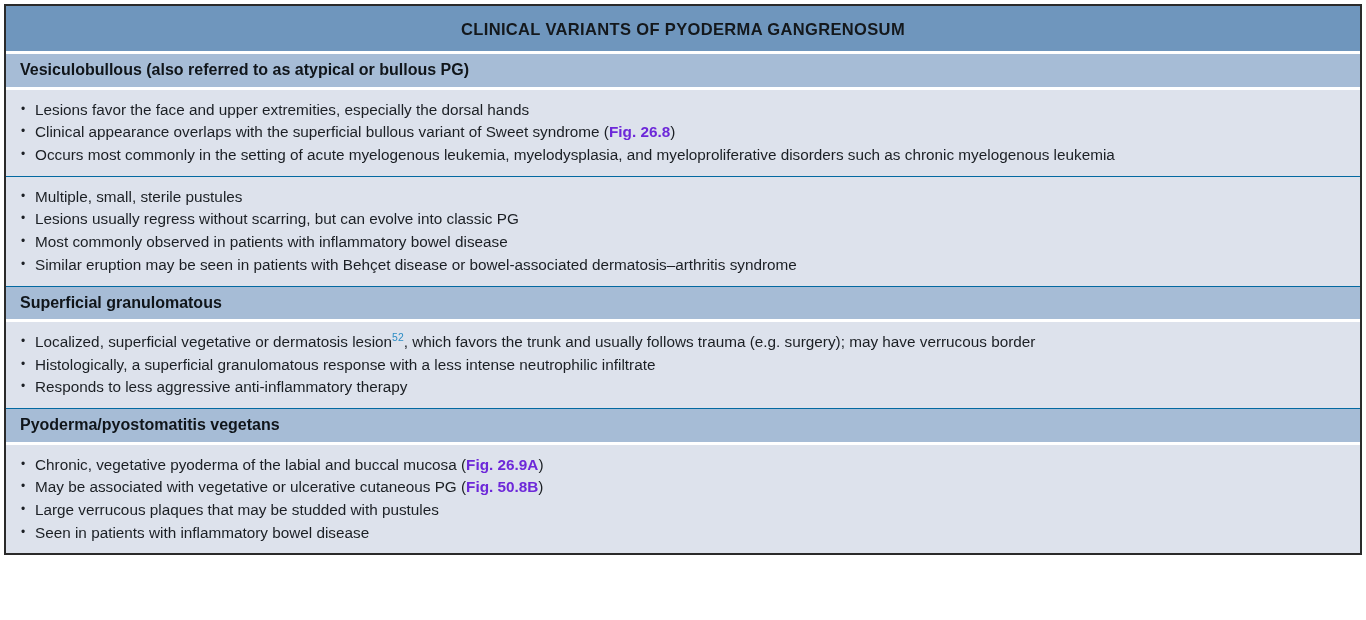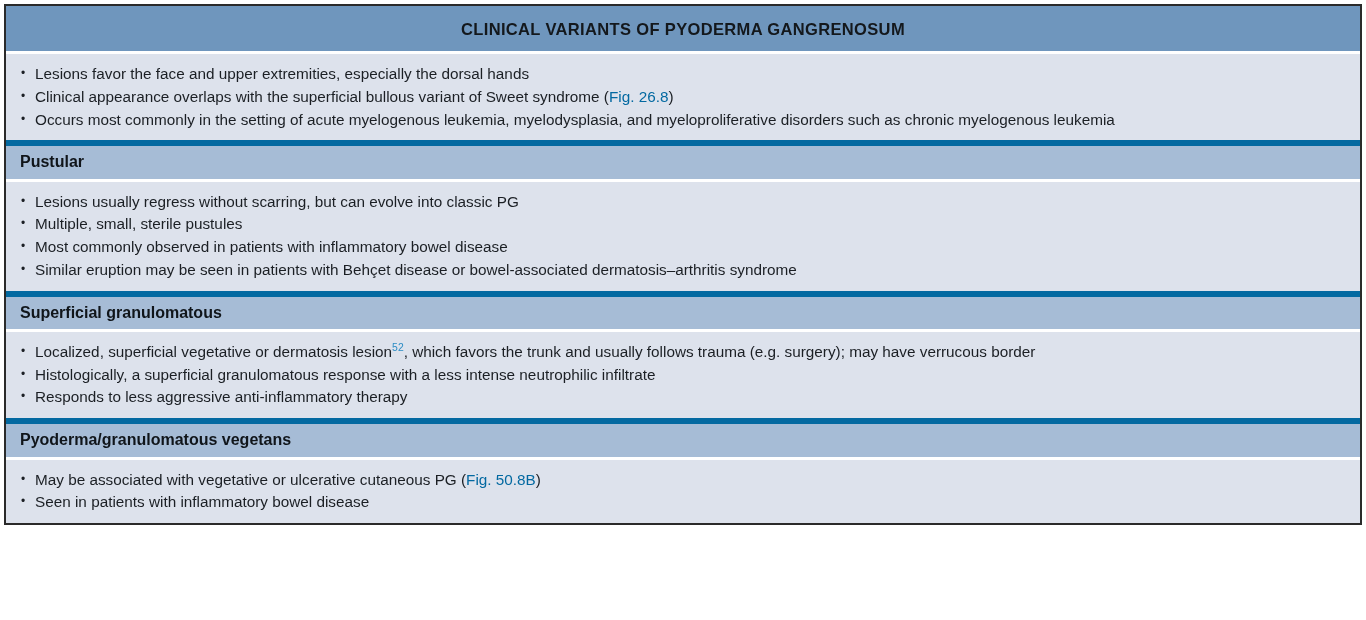--- a/index.html
+++ b/index.html
@@ -53,21 +53,21 @@
     font-weight: bold;
     padding: 7px 8px 7px 14px;
     line-height: 1.15;
     border-bottom: 3px solid #ffffff;
   }
 
   
   .section-body {
     background: #dde2ec;
     padding: 9px 10px 10px 14px;
-    border-bottom: 6px solid #0369a1;
+    border-bottom: 1px solid #0369a1;
   }
   .section-body.last {
     border-bottom: none;
   }
 
   .bullet-list {
     list-style: none;
     margin: 0;
     padding: 0;
   }
@@ -86,65 +86,68 @@
     content: "\2022";
     position: absolute;
     left: 1px;
     top: 0;
     font-size: 12px;
     line-height: 1.75;
     color: #1b1f24;
   }
 
   .figref {
-    color: #0369a1;
+    color: #6d28d9;
+    font-weight: bold;
   }
   sup.cite {
     color: #2b8cc4;
     font-size: 0.68em;
     vertical-align: super;
     line-height: 0;
   }
 </style>
 </head>
 <body>
 
 <div class="table-wrap">
   <div class="table">
 
     <div class="title-bar">CLINICAL VARIANTS OF PYODERMA GANGRENOSUM</div>
 
     <div id="sections-root">
+        <div class="section-header">Vesiculobullous (also referred to as atypical or bullous PG)</div>
         <div class="section-body">
           <ul class="bullet-list">
             <li class="bullet-item"><span>Lesions favor the face and upper extremities, especially the dorsal hands</span></li>
             <li class="bullet-item"><span>Clinical appearance overlaps with the superficial bullous variant of Sweet syndrome (</span><span class="figref">Fig. 26.8</span><span>)</span></li>
             <li class="bullet-item"><span>Occurs most commonly in the setting of acute myelogenous leukemia, myelodysplasia, and myeloproliferative disorders such as chronic myelogenous leukemia</span></li>
           </ul>
         </div>
-        <div class="section-header">Pustular</div>
         <div class="section-body">
           <ul class="bullet-list">
+            <li class="bullet-item"><span>Multiple, small, sterile pustules</span></li>
             <li class="bullet-item"><span>Lesions usually regress without scarring, but can evolve into classic PG</span></li>
-            <li class="bullet-item"><span>Multiple, small, sterile pustules</span></li>
             <li class="bullet-item"><span>Most commonly observed in patients with inflammatory bowel disease</span></li>
             <li class="bullet-item"><span>Similar eruption may be seen in patients with Behçet disease or bowel-associated dermatosis–arthritis syndrome</span></li>
           </ul>
         </div>
         <div class="section-header">Superficial granulomatous</div>
         <div class="section-body">
           <ul class="bullet-list">
             <li class="bullet-item"><span>Localized, superficial vegetative or dermatosis lesion</span><sup class="cite">52</sup><span>, which favors the trunk and usually follows trauma (e.g. surgery); may have verrucous border</span></li>
             <li class="bullet-item"><span>Histologically, a superficial granulomatous response with a less intense neutrophilic infiltrate</span></li>
             <li class="bullet-item"><span>Responds to less aggressive anti-inflammatory therapy</span></li>
           </ul>
         </div>
-        <div class="section-header">Pyoderma/granulomatous vegetans</div>
+        <div class="section-header">Pyoderma/pyostomatitis vegetans</div>
         <div class="section-body last">
           <ul class="bullet-list">
+            <li class="bullet-item"><span>Chronic, vegetative pyoderma of the labial and buccal mucosa (</span><span class="figref">Fig. 26.9A</span><span>)</span></li>
             <li class="bullet-item"><span>May be associated with vegetative or ulcerative cutaneous PG (</span><span class="figref">Fig. 50.8B</span><span>)</span></li>
+            <li class="bullet-item"><span>Large verrucous plaques that may be studded with pustules</span></li>
             <li class="bullet-item"><span>Seen in patients with inflammatory bowel disease</span></li>
           </ul>
         </div>
       </div>
 
   </div>
 </div>
 
 </body></html>

